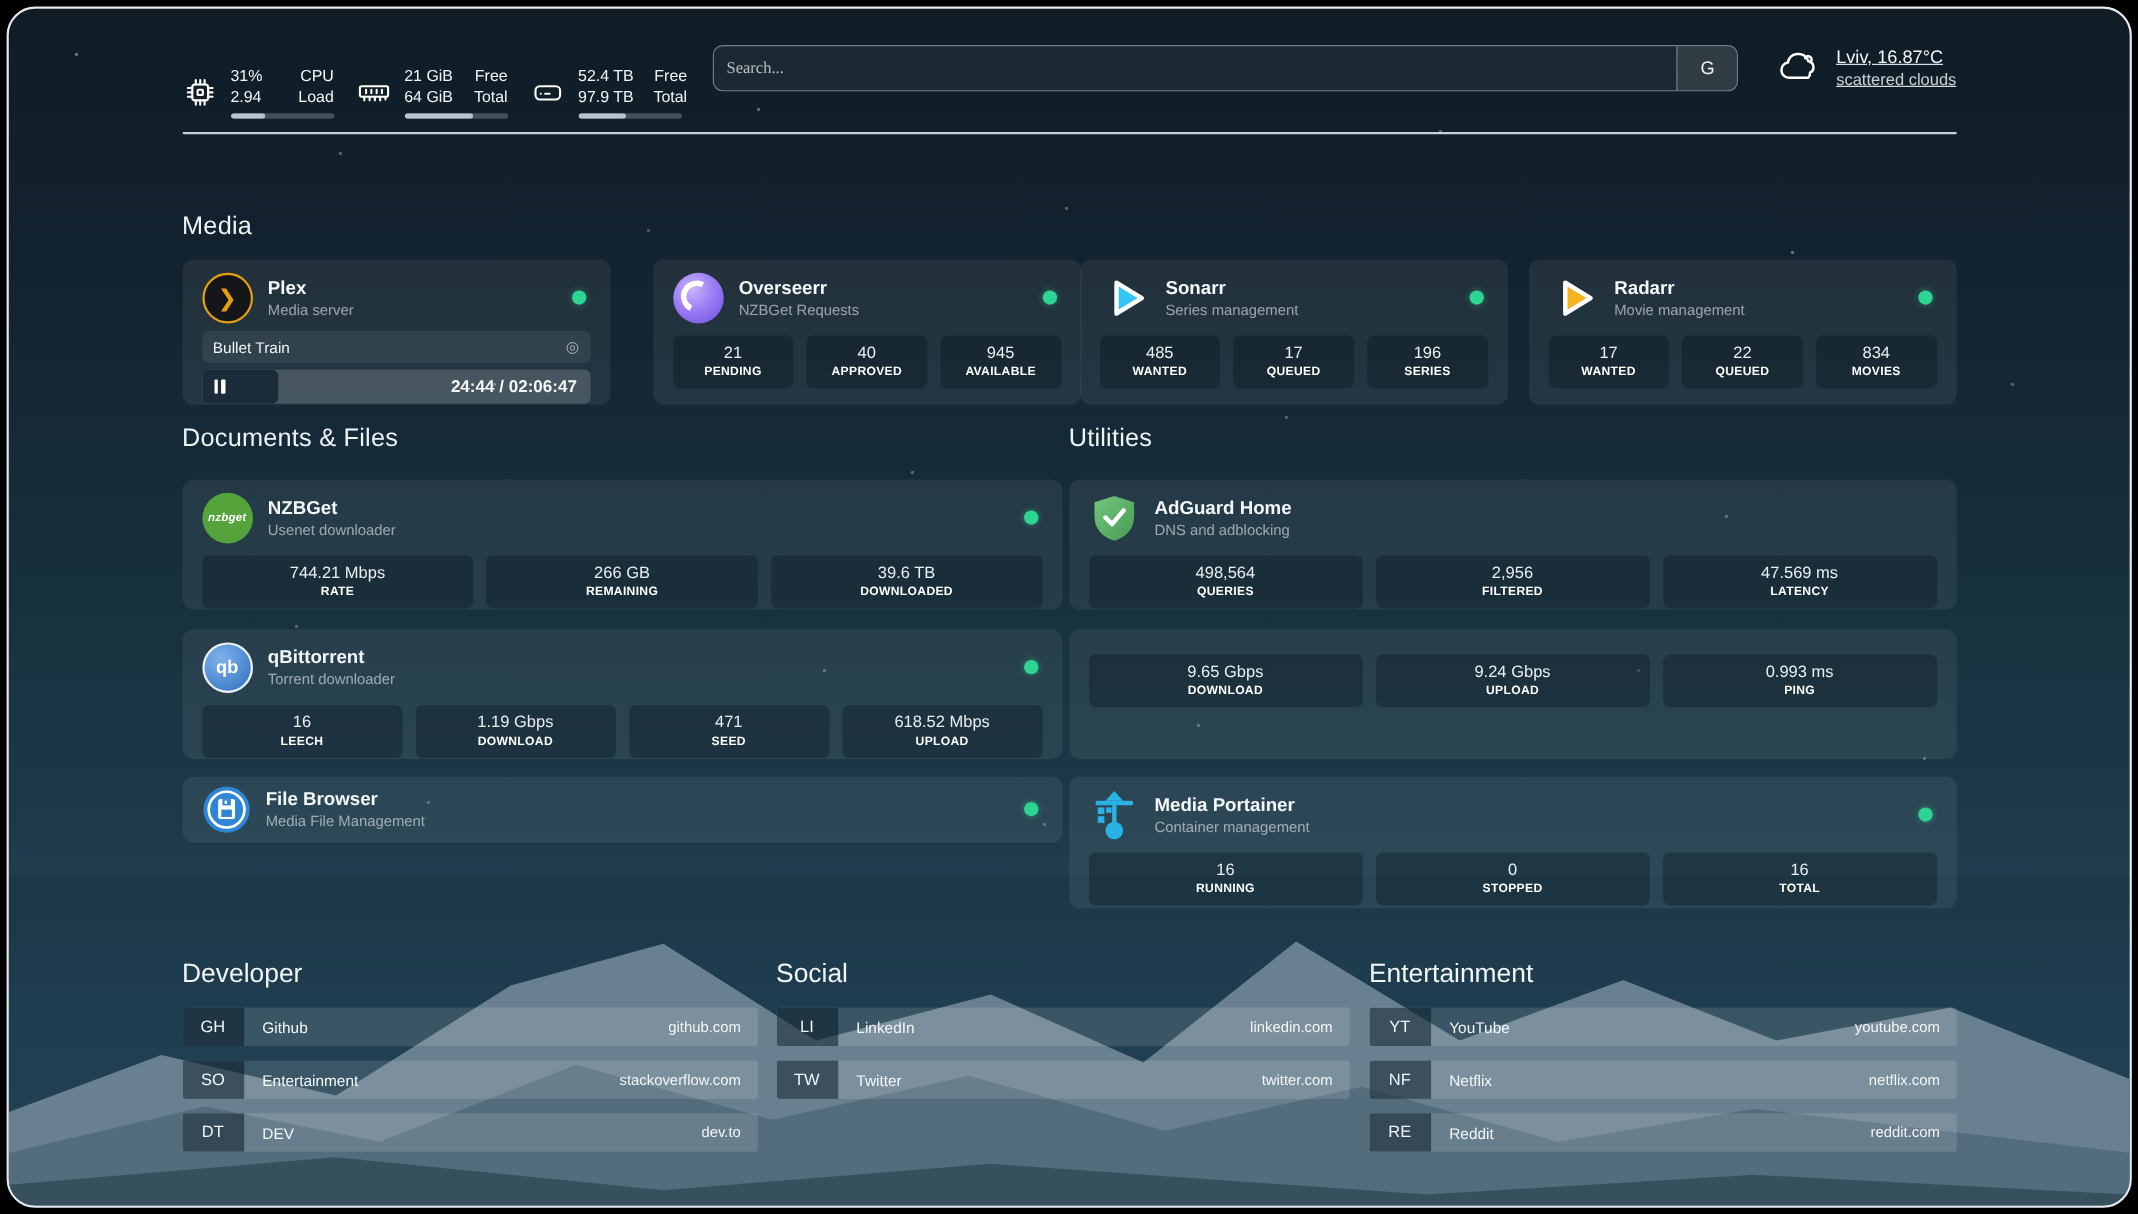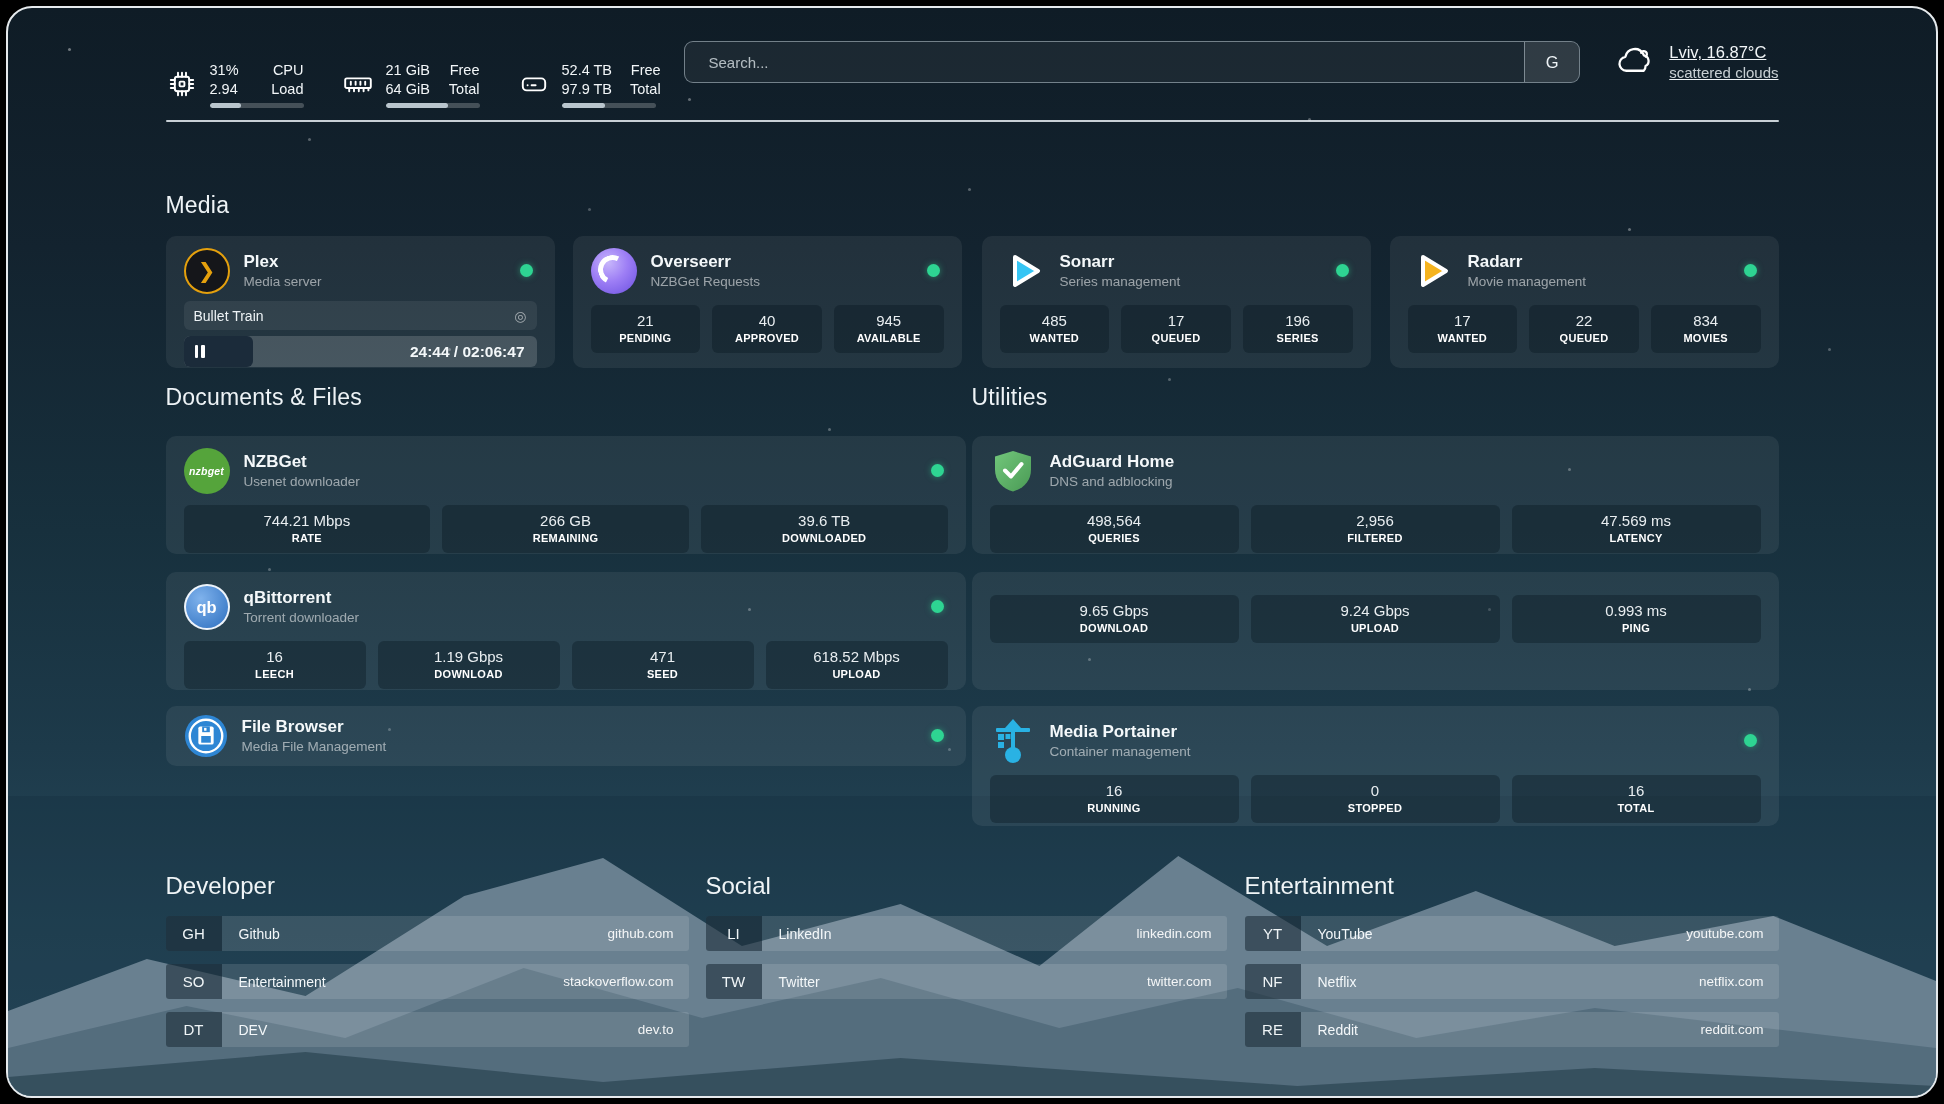--- a/index.html
+++ b/index.html
@@ -11,32 +11,32 @@
     box-shadow:240px 90px 0 rgba(255,255,255,.3),620px 50px 0 rgba(255,255,255,.35),900px 140px 0 rgba(255,255,255,.3),
     1240px 70px 0 rgba(255,255,255,.3),1560px 180px 0 rgba(255,255,255,.35),380px 300px 0 rgba(255,255,255,.3),
     760px 380px 0 rgba(255,255,255,.3),1100px 330px 0 rgba(255,255,255,.28),1500px 420px 0 rgba(255,255,255,.3),
     200px 520px 0 rgba(255,255,255,.28),680px 560px 0 rgba(255,255,255,.3),1020px 610px 0 rgba(255,255,255,.28),
     1420px 560px 0 rgba(255,255,255,.3),320px 680px 0 rgba(255,255,255,.25),880px 700px 0 rgba(255,255,255,.25),
     1680px 640px 0 rgba(255,255,255,.3),520px 160px 0 rgba(255,255,255,.25),1760px 300px 0 rgba(255,255,255,.28);}
   .content{position:relative;width:1613px;margin:0 auto;height:100%;}
 
   
   .topbar{position:absolute;left:0;right:0;top:22px;height:64px;display:flex;align-items:center;}
-  .resources{display:flex;gap:38px;align-items:center;margin-top:44px;}
+  .resources{display:flex;gap:20px;align-items:center;margin-top:44px;}
   .res{display:flex;align-items:center;gap:12px;}
   .res-icon{width:32px;height:32px;flex:none;}
   .res-grid{display:grid;grid-template-columns:1fr auto;column-gap:18px;row-gap:0;width:94px;}
   .rv{font-size:14.5px;line-height:19px;color:#f2f6f8;white-space:nowrap;}
   .rl{font-size:14.5px;line-height:19px;color:#f2f6f8;text-align:right;white-space:nowrap;}
   .bar{margin-top:4px;height:5px;border-radius:3px;background:rgba(255,255,255,.22);overflow:hidden;}
   .fill{height:100%;border-radius:3px;background:#b9c5cd;}
   .search{flex:1;margin:0 34px 0 28px;height:40px;border:1.5px solid rgba(190,203,212,.55);border-radius:9px;
     background:rgba(255,255,255,.05);display:flex;align-items:stretch;overflow:hidden;}
-  .search input{flex:1;background:transparent;border:none;outline:none;color:#e6edf2;font-size:15px;padding:0 24px;
-    font-family:Liberation Sans, sans-serif;}
+  .search input{flex:1;background:transparent;border:none;outline:none;color:#e6edf2;font-size:15px;padding:0 12px;
+    font-family:Liberation Serif, serif;}
   .search input::placeholder{color:rgba(230,237,242,.75);}
   .gbtn{width:54px;border-left:1.5px solid rgba(190,203,212,.55);background:rgba(255,255,255,.09);
     display:flex;align-items:center;justify-content:center;font-size:16.5px;color:#eef3f6;cursor:pointer;}
   .weather{display:flex;align-items:center;gap:13px;flex:none;text-decoration:underline;}
   .weather-line1{font-size:16.5px;color:#f2f6f8;line-height:22px;}
   .weather-line2{font-size:15px;color:rgba(240,246,249,.82);line-height:20px;}
   .divider{position:absolute;left:0;right:0;top:112px;height:2px;background:rgba(233,240,244,.85);border-radius:1px;}
 
   
   .sec-h{position:absolute;font-size:23px;font-weight:500;color:#eef3f6;letter-spacing:.2px;}
@@ -52,21 +52,21 @@
   .sdesc{font-size:13.5px;color:rgba(255,255,255,.55);line-height:18px;}
   .dot{position:absolute;top:28px;right:22px;width:13px;height:13px;border-radius:50%;background:var(--green,#2ed492);
     box-shadow:0 0 6px rgba(46,212,146,.5);}
   .stats{display:flex;gap:12px;margin-top:11px;}
   .stat{flex:1;background:rgba(5,20,30,.35);border-radius:6px;text-align:center;padding:6px 4px 7px;}
   .sv{font-size:15px;color:#e9eef1;line-height:20px;white-space:nowrap;}
   .sl{font-size:11px;font-weight:700;color:#fff;letter-spacing:.3px;line-height:15px;}
 
   
   .c-plex{top:228px;left:0;width:389px;height:132px;}
-  .c-overseerr{top:228px;left:407px;width:389px;height:132px;}
+  .c-overseerr{top:228px;left:428px;width:389px;height:132px;}
   .c-sonarr{top:228px;left:816px;width:389px;height:132px;}
   .c-radarr{top:228px;left:1224px;width:389px;height:132px;}
   .c-nzbget{top:428px;left:0;width:800px;height:118px;}
   .c-adguard{top:428px;left:806px;width:807px;height:118px;}
   .c-qbit{top:564px;left:0;width:800px;height:118px;}
   .c-speedtest{top:564px;left:806px;width:807px;height:118px;}
   .c-filebrowser{top:698px;left:0;width:800px;height:60px;padding:8px 18px;}
   .c-portainer{top:698px;left:806px;width:807px;height:120px;}
   .c-filebrowser .icon{width:44px;height:44px;}
   .c-filebrowser .dot{top:23px;}

